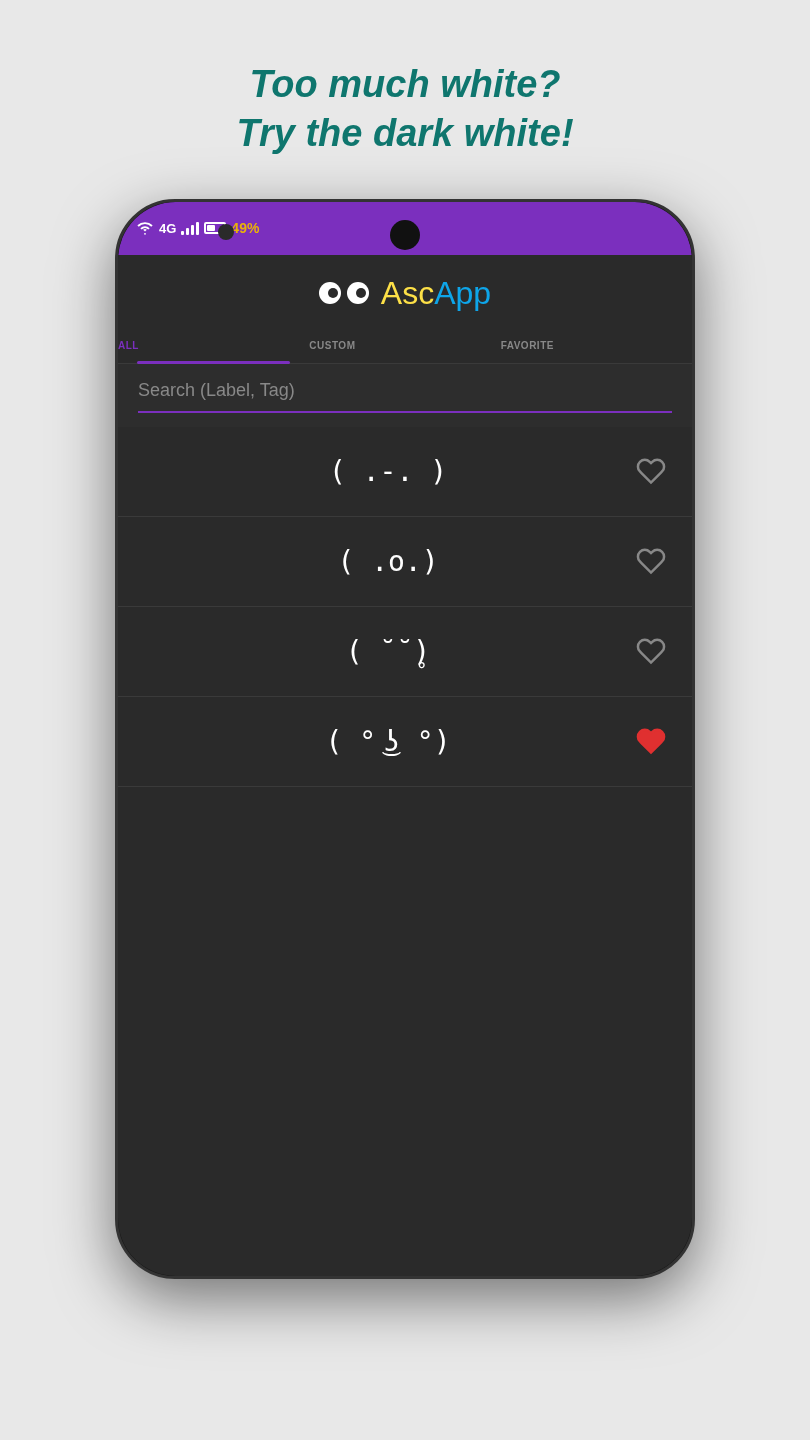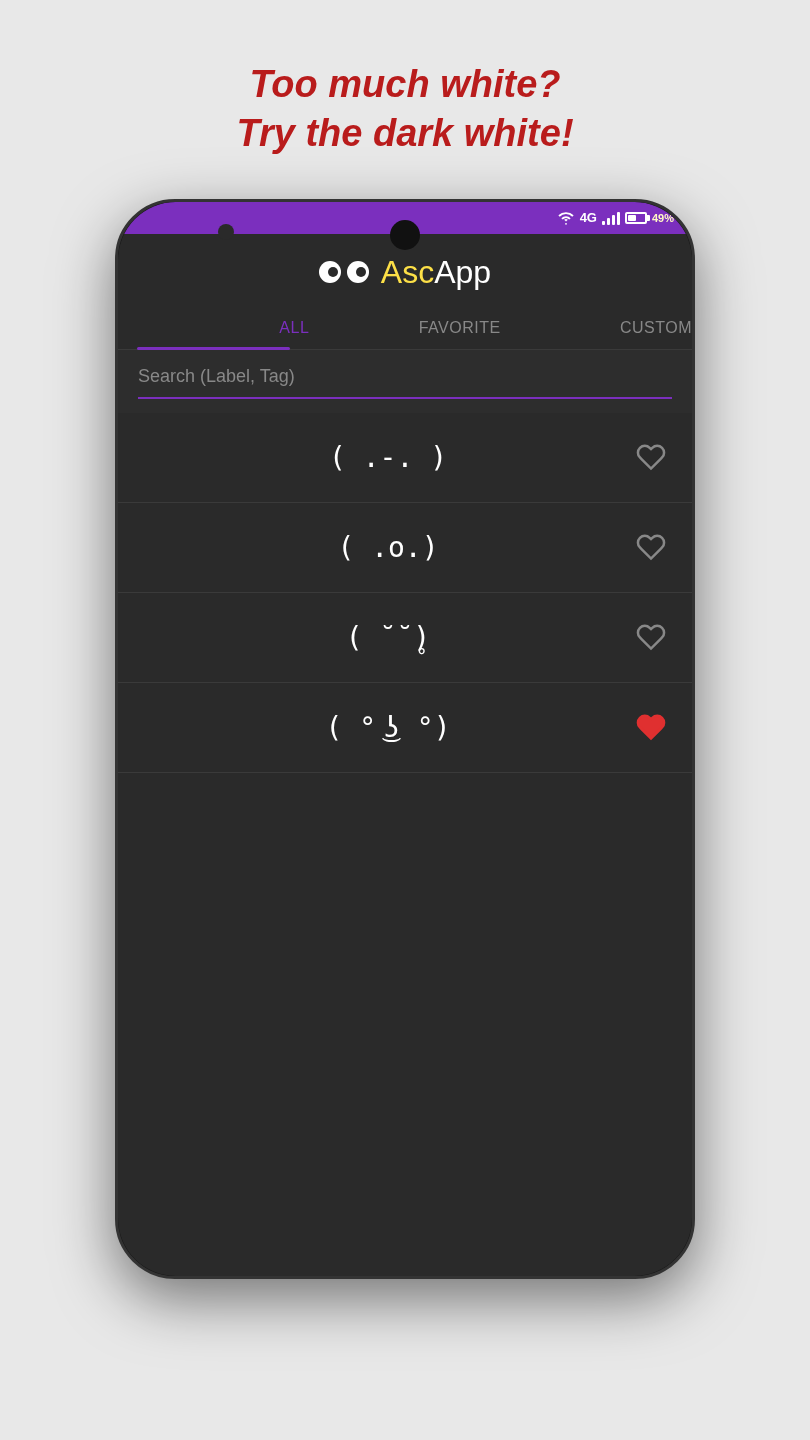--- a/index.html
+++ b/index.html
@@ -15,21 +15,21 @@
       overflow: hidden;
     }
 
     .headline {
       text-align: center;
       margin-top: 60px;
       margin-bottom: 40px;
     }
 
     .headline h1 {
-      color: #b91c1c;
+      color: #0f766e;
       font-size: 38px;
       font-weight: 900;
       font-style: italic;
       line-height: 1.3;
     }
 
     
     .phone-shell {
       width: 580px;
       height: 1080px;
@@ -76,24 +76,24 @@
       bottom: 0;
       border-radius: 58px;
       overflow: hidden;
       display: flex;
       flex-direction: column;
     }
 
     
     .status-bar {
       background: #7b2fbe;
-      height: 32px;
-      display: flex;
-      align-items: center;
-      justify-content: flex-end;
+      height: 53px;
+      display: flex;
+      align-items: center;
+      justify-content: flex-start;
       padding: 0 18px;
       flex-shrink: 0;
     }
 
     .status-icons {
       display: flex;
       align-items: center;
       gap: 5px;
       color: white;
       font-size: 13px;
@@ -198,36 +198,36 @@
     }
 
     .app-name {
       font-size: 32px;
       font-weight: 400;
       color: white;
       letter-spacing: 0;
     }
 
     .app-name span {
-      color: #ffffff;
+      color: #0ea5e9;
     }
 
     
     .tabs {
       display: flex;
       border-bottom: 1px solid #3a3a3a;
     }
 
     .tab {
       flex: 1;
-      text-align: right;
+      text-align: left;
       padding: 12px 0;
       color: #888;
-      font-size: 16px;
-      font-weight: 400;
+      font-size: 10px;
+      font-weight: 700;
       letter-spacing: 0.5px;
       position: relative;
       cursor: pointer;
     }
 
     .tab.active {
       color: #7b2fbe;
     }
 
     .tab.active::after {
@@ -348,43 +348,43 @@
           <span style="height:7px"></span>
           <span style="height:10px"></span>
           <span style="height:13px"></span>
         </div>
 
         <div class="battery-icon">
           <div class="battery-body">
             <div class="battery-fill"></div>
           </div>
         </div>
-        <span style="color:#fef9c3;font-size:11px;font-weight:bold;">49%</span>
+        <span style="color:#eab308;font-size:14px;font-weight:bold;">49%</span>
       </div>
     </div>
 
     <div class="app-header">
       <div class="app-title">
         <div class="app-logo">
           <div class="eye">
             <div class="eye-pupil"></div>
           </div>
           <div class="eye" style="margin-left:4px">
             <div class="eye-pupil"></div>
           </div>
         </div>
         <div class="app-name">
           <span style="color:#fde047;">Asc</span><span>App</span>
         </div>
       </div>
 
       <div class="tabs">
         <div class="tab active">ALL</div>
+        <div class="tab">CUSTOM</div>
         <div class="tab">FAVORITE</div>
-        <div class="tab">CUSTOM</div>
       </div>
     </div>
 
     <div class="search-container">
       <div class="search-input-wrap">
         <input type="text" placeholder="Search (Label, Tag)" style="">
       </div>
     </div>
 
     <div class="emote-list">

